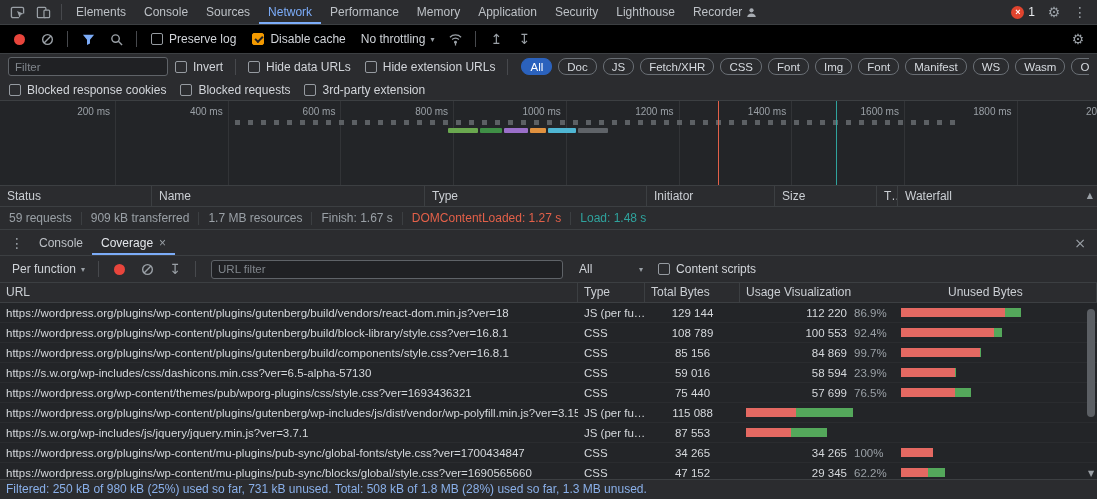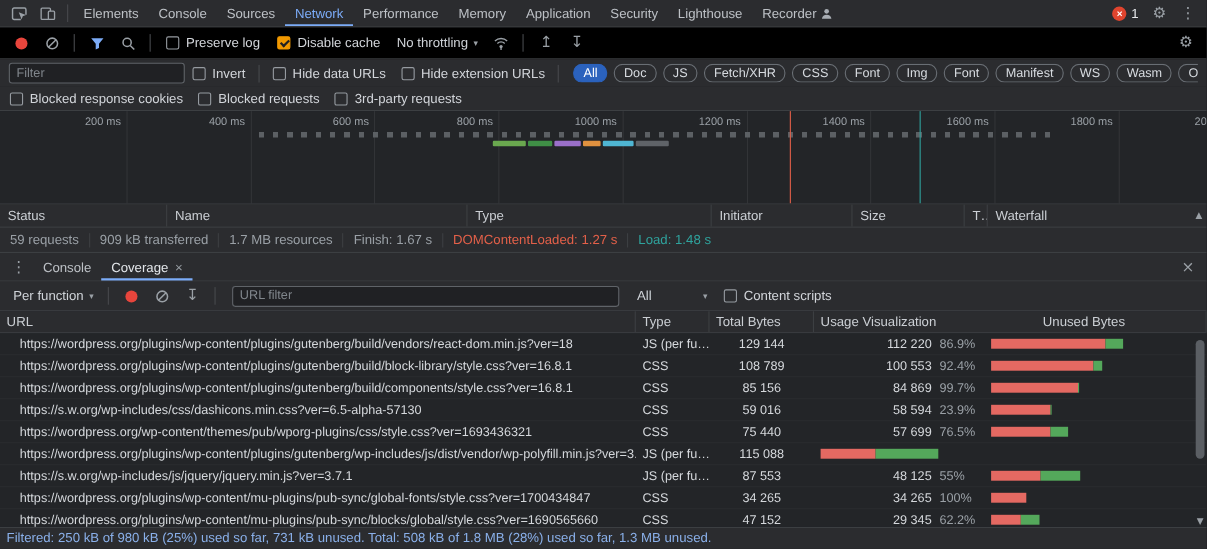--- a/index.html
+++ b/index.html
@@ -55,21 +55,21 @@
   .drawer-tabs .tab.active{color:#e3e6ea}
   .dtclose{color:#9aa0a6;font-size:12px;margin-left:2px}
   .cov-toolbar{flex:0 0 27px;display:flex;align-items:center;padding:0 6px;gap:2px;border-bottom:1px solid #3c3f42;background:#2b2c2f}
   .url-filter{width:352px;flex:0 0 352px;margin:0 8px}
   .typefilter{min-width:76px;justify-content:space-between}
   
   .cov-header{flex:0 0 20px;display:flex;color:#cbcfd4;border-bottom:1px solid #3c3f42;background:#2b2c2f}
   .ccol{border-right:1px solid #3c3f42;padding:0 6px;line-height:19px;white-space:nowrap;overflow:hidden;flex:0 0 auto}
   .cov-body{flex:1 1 auto;position:relative;overflow:hidden;background:#232528;font-size:11.5px}
   .cov-row{display:flex;height:20px;line-height:20px;border-bottom:1px solid rgba(255,255,255,.035)}
-  .c-url{width:578px;flex:0 0 578px;padding:0 18px;white-space:nowrap;overflow:hidden;color:#d5d8dc}
+  .c-url{width:578px;flex:0 0 578px;padding:0 6px;white-space:nowrap;overflow:hidden;color:#d5d8dc}
   .c-type{width:67px;flex:0 0 67px;padding:0 6px;white-space:nowrap;overflow:hidden;color:#d5d8dc}
   .c-total{width:95px;flex:0 0 95px;padding:0 8px;text-align:center;color:#d5d8dc}
   .c-unused{width:155px;flex:0 0 155px;display:flex;padding:0 6px}
   .c-unused .num{flex:1;text-align:right;color:#d5d8dc}
   .c-unused .pct{width:42px;text-align:left;padding-left:7px;color:#9aa0a6}
   .c-viz{flex:1;display:flex;align-items:center;padding-left:6px;padding-right:16px}
   .vbar{height:9px;display:flex}
   .vbar .red{height:100%;display:block}
   .vbar .green{height:100%;display:block;flex:1}
   .cov-scroll{position:absolute;top:0;right:0;bottom:0;width:12px}
@@ -228,21 +228,21 @@
       <label class="cb">
         <span class="box"></span>
         <span>Blocked response cookies</span>
       </label>
       <label class="cb">
         <span class="box"></span>
         <span>Blocked requests</span>
       </label>
       <label class="cb">
         <span class="box"></span>
-        <span>3rd-party requests</span>
+        <span>3rd-party extension</span>
       </label>
     </div>
 
   <div class="overview" id="overview">
       <i class="ov-grid" style="left:115px"></i>
       <span class="ov-label" style="left:50.0px">200 ms</span>
       <i class="ov-grid" style="left:227.7px"></i>
       <span class="ov-label" style="left:162.7px">400 ms</span>
       <i class="ov-grid" style="left:340.4px"></i>
       <span class="ov-label" style="left:275.4px">600 ms</span>
@@ -426,24 +426,20 @@
             <div class="vbar" style="width:106.9px">
               <i class="red" style="width:49.6px;background:#e46962"></i>
               <i class="green" style="background:#54a85b"></i>
             </div>
           </div>
         </div>
         <div class="cov-row">
           <div class="c-url">https://s.w.org/wp-includes/js/jquery/jquery.min.js?ver=3.7.1</div>
           <div class="c-type">JS (per fu…</div>
           <div class="c-total">87 553</div>
-          <div class="c-unused">
-            <span class="num">48 125</span>
-            <span class="pct">55%</span>
-          </div>
           <div class="c-viz">
             <div class="vbar" style="width:81.4px">
               <i class="red" style="width:44.7px;background:#e46962"></i>
               <i class="green" style="background:#54a85b"></i>
             </div>
           </div>
         </div>
         <div class="cov-row">
           <div class="c-url">https://wordpress.org/plugins/wp-content/mu-plugins/pub-sync/global-fonts/style.css?ver=1700434847</div>
           <div class="c-type">CSS</div>

